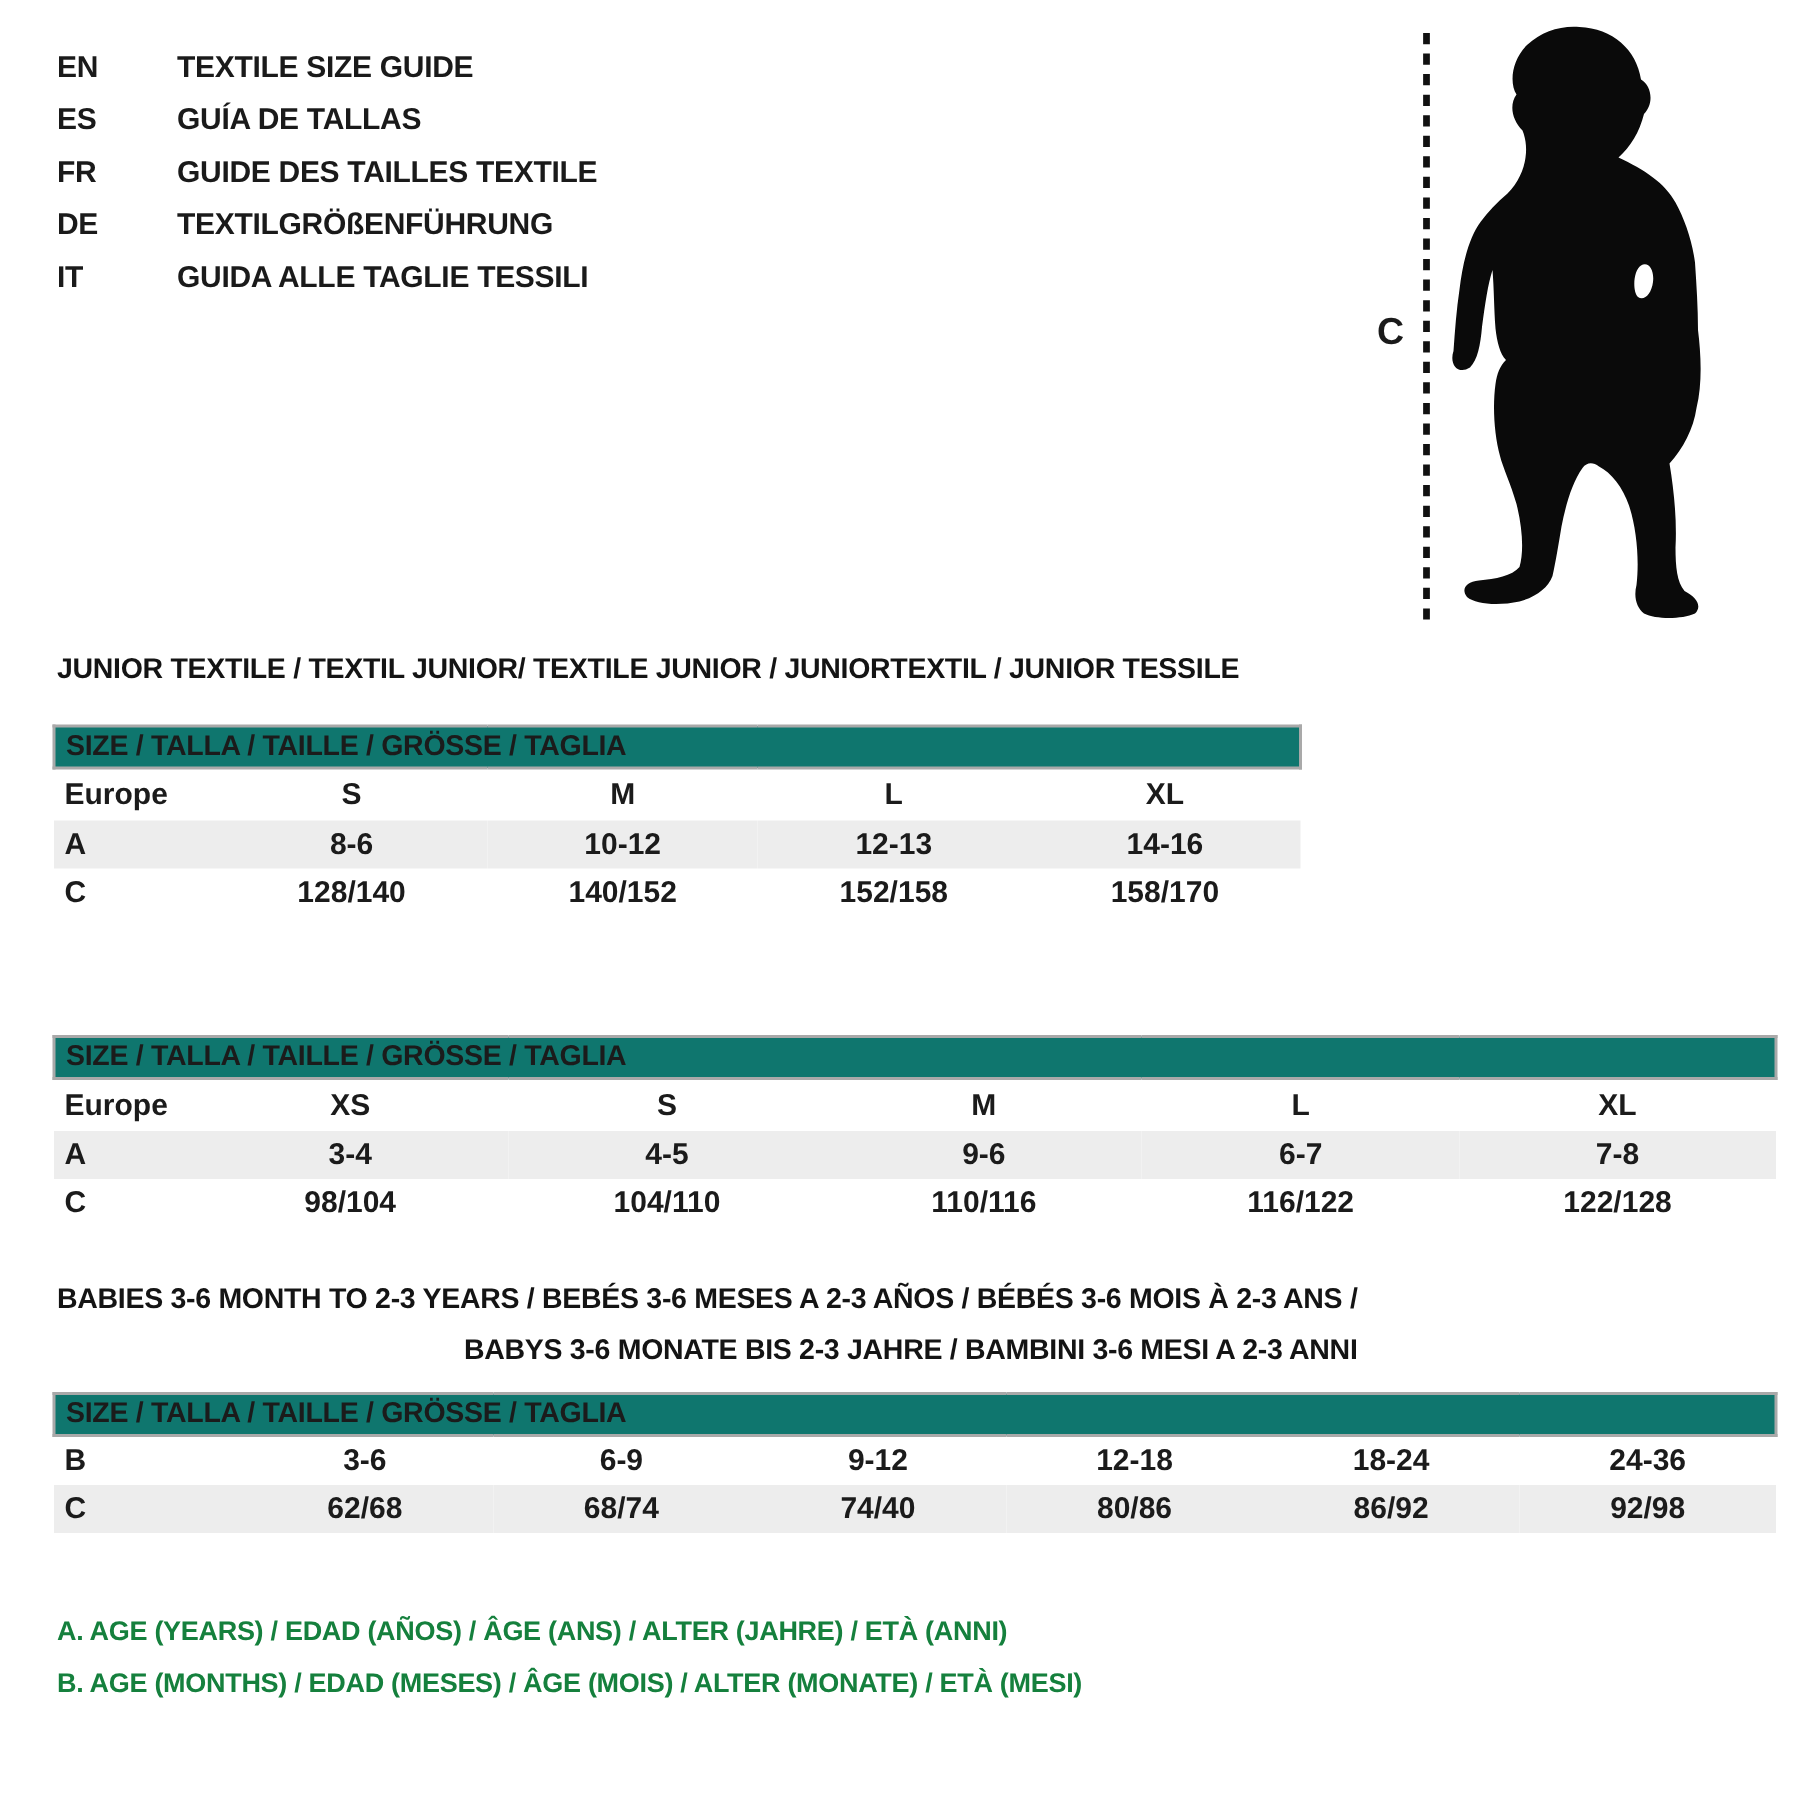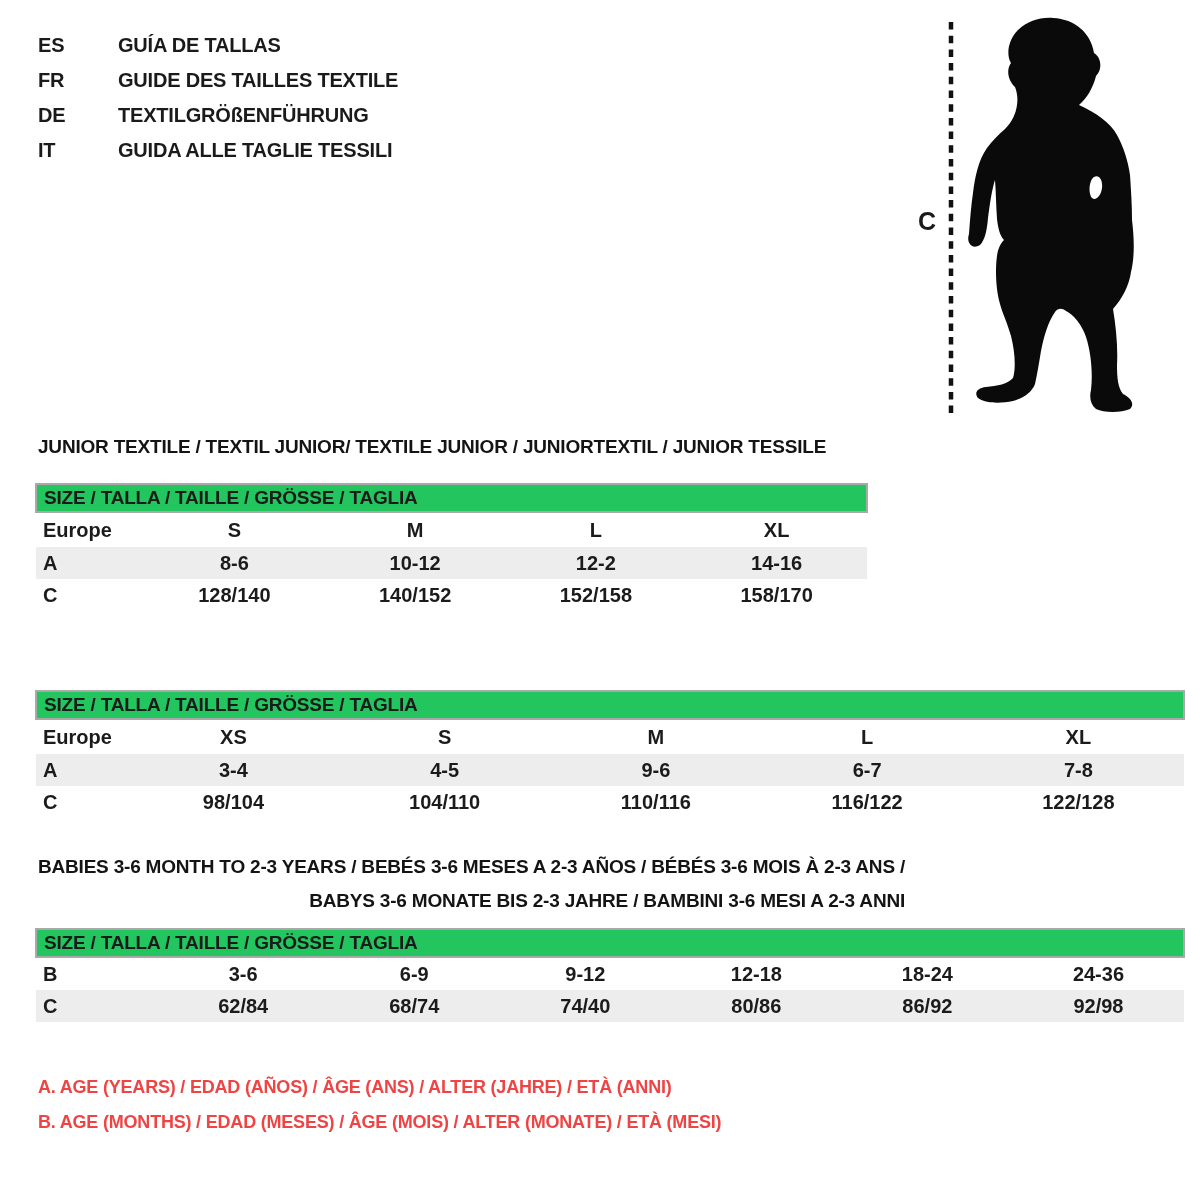--- a/index.html
+++ b/index.html
@@ -30,40 +30,44 @@
     position: absolute;
     border-collapse: collapse;
     table-layout: fixed;
     font-size: 20px;
     font-weight: bold;
     color: #1b1b1b;
   }
   table.size-table td { padding: 0; height: 32px; text-align: center; white-space: nowrap; }
   table.size-table td:first-child { text-align: left; padding-left: 7px; }
   tr.bar-row td {
-    background: #22c55e;
+    background: #0f766e;
     border: 2px solid #a9a9a9;
     font-size: 19px;
     height: 26px;
     text-align: left;
     padding-left: 7px;
     letter-spacing: -0.2px;
   }
   tr.head-row td { height: 34px; }
   tr.shaded td { background: #ededed; }
   
-  .legend { position: absolute; left: 38px; top: 1070px; font-size: 18px; line-height: 35px; letter-spacing: -0.2px; color: #ef4444; }
+  .legend { position: absolute; left: 38px; top: 1070px; font-size: 18px; line-height: 35px; letter-spacing: -0.2px; color: #15803d; }
   .legend div { white-space: nowrap; }
 </style>
 </head>
 <body>
 
 <div id="canvas">
 
   <div class="langs">
+    <div class="lang-row">
+      <span class="lang-code">EN</span>
+      <span class="lang-label">TEXTILE SIZE GUIDE</span>
+    </div>
     <div class="lang-row">
       <span class="lang-code">ES</span>
       <span class="lang-label">GUÍA DE TALLAS</span>
     </div>
     <div class="lang-row">
       <span class="lang-code">FR</span>
       <span class="lang-label">GUIDE DES TAILLES TEXTILE</span>
     </div>
     <div class="lang-row">
       <span class="lang-code">DE</span>
@@ -144,21 +148,21 @@
       <td>Europe</td>
       <td>S</td>
       <td>M</td>
       <td>L</td>
       <td>XL</td>
     </tr>
     <tr class="shaded">
       <td>A</td>
       <td>8-6</td>
       <td>10-12</td>
-      <td>12-2</td>
+      <td>12-13</td>
       <td>14-16</td>
     </tr>
     <tr>
       <td>C</td>
       <td>128/140</td>
       <td>140/152</td>
       <td>152/158</td>
       <td>158/170</td>
     </tr>
   </tbody>
@@ -226,21 +230,21 @@
       <td>B</td>
       <td>3-6</td>
       <td>6-9</td>
       <td>9-12</td>
       <td>12-18</td>
       <td>18-24</td>
       <td>24-36</td>
     </tr>
     <tr class="shaded">
       <td>C</td>
-      <td>62/84</td>
+      <td>62/68</td>
       <td>68/74</td>
       <td>74/40</td>
       <td>80/86</td>
       <td>86/92</td>
       <td>92/98</td>
     </tr>
   </tbody>
     </table>
 
   <div class="legend">

